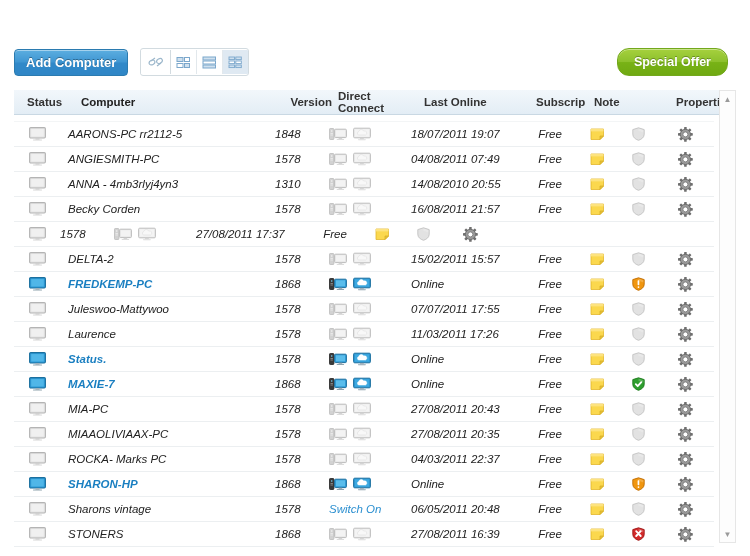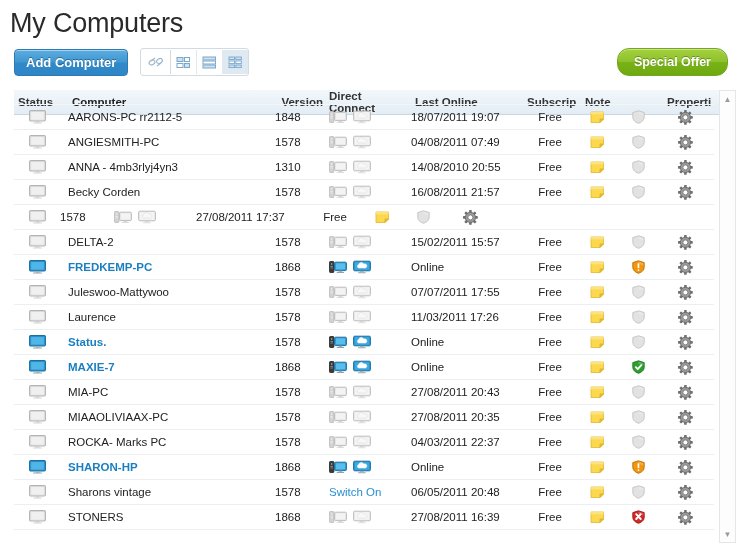--- a/index.html
+++ b/index.html
@@ -55,36 +55,36 @@
 
   
   .grid{position:absolute;left:14px;top:90px;width:722px;height:455px;}
   .grid-head{
     display:flex;align-items:center;height:24px;
     background:linear-gradient(to bottom,#f2f7fb 0%,#e3edf5 100%);
     border-bottom:1px solid #c9d8e3;
     font-size:11.5px;font-weight:bold;color:#333;
     overflow:hidden;
   }
-  .grid-body{position:absolute;top:14px;left:0;width:700px;height:428px;overflow:hidden;}
+  .grid-body{position:absolute;top:31px;left:0;width:700px;height:428px;overflow:hidden;font-style:italic;}
   .row{display:flex;align-items:center;height:24px;border-bottom:1px solid #eceff1;font-size:11.5px;}
   .row:first-child{border-top:1px solid #f3f5f6;}
 
   
   .c-status{width:46px;flex:0 0 46px;display:flex;justify-content:center;}
   .c-name{width:215px;flex:0 0 215px;padding-left:8px;box-sizing:border-box;color:#222;}
   .c-version{width:44px;flex:0 0 44px;text-align:left;}
   .c-dc{width:82px;flex:0 0 82px;padding-left:10px;box-sizing:border-box;display:flex;align-items:center;gap:6px;}
   .c-online{width:120px;flex:0 0 120px;padding-left:10px;box-sizing:border-box;}
   .c-sub{width:58px;flex:0 0 58px;text-align:center;}
   .c-note{width:36px;flex:0 0 36px;display:flex;justify-content:center;}
   .c-upd{width:46px;flex:0 0 46px;display:flex;justify-content:center;}
   .c-prop{width:48px;flex:0 0 48px;display:flex;justify-content:center;}
 
-  .grid-head .c-status{justify-content:flex-start;padding-left:4px;}
+  .grid-head .c-status{justify-content:flex-start;padding-left:13px;}
   .grid-head .c-name{padding-left:8px;}
   .grid-head .c-version{text-align:right;}
   .grid-head .c-dc{padding-left:6px;}
   .grid-head .c-online{padding-left:10px;}
   .grid-head .c-sub{text-align:left;padding-left:2px;}
   .grid-head .c-note{justify-content:flex-start;}
   .grid-head .c-upd{justify-content:flex-start;margin-top:37px;}
   .grid-head .c-prop{justify-content:flex-start;white-space:nowrap;overflow:hidden;}
 
   .row.online .c-name{color:#1a7fc1;font-weight:bold;}
@@ -107,21 +107,20 @@
   .vs-arrow.bottom{position:absolute;bottom:0;left:0;}
   .vs-thumb{
     position:absolute;top:16px;left:0;width:15px;height:0px;background:#e8e8e8;
   }
 </style>
 </head>
 <body>
 
 <div class="page">
 
-  <div class="page-title">My Computers</div>
 
   <div class="toolbar">
     <button class="add-btn">Add Computer</button>
 
     <div class="viewgroup">
       <div class="vbtn sep">
         <span class="icon-static">
           <svg class="ico" width="16" height="14" viewBox="0 0 16 14">
             <path d="M3 6 L7 3 M9 11 L13 8" stroke="#9db8cc" stroke-width="1.2" fill="none"></path>
             <ellipse cx="4" cy="7.5" rx="3" ry="2.2" stroke="#9db8cc" stroke-width="1.2" fill="none" transform="rotate(-30 4 7.5)"></ellipse>

